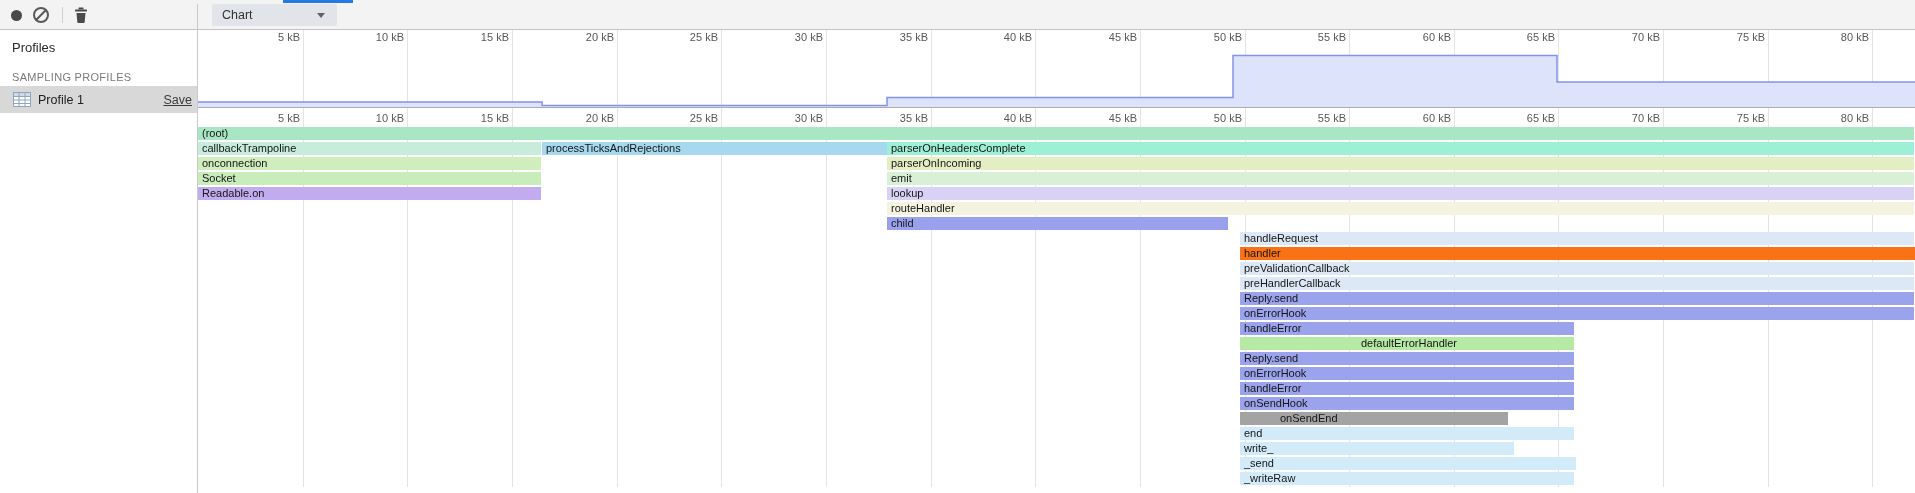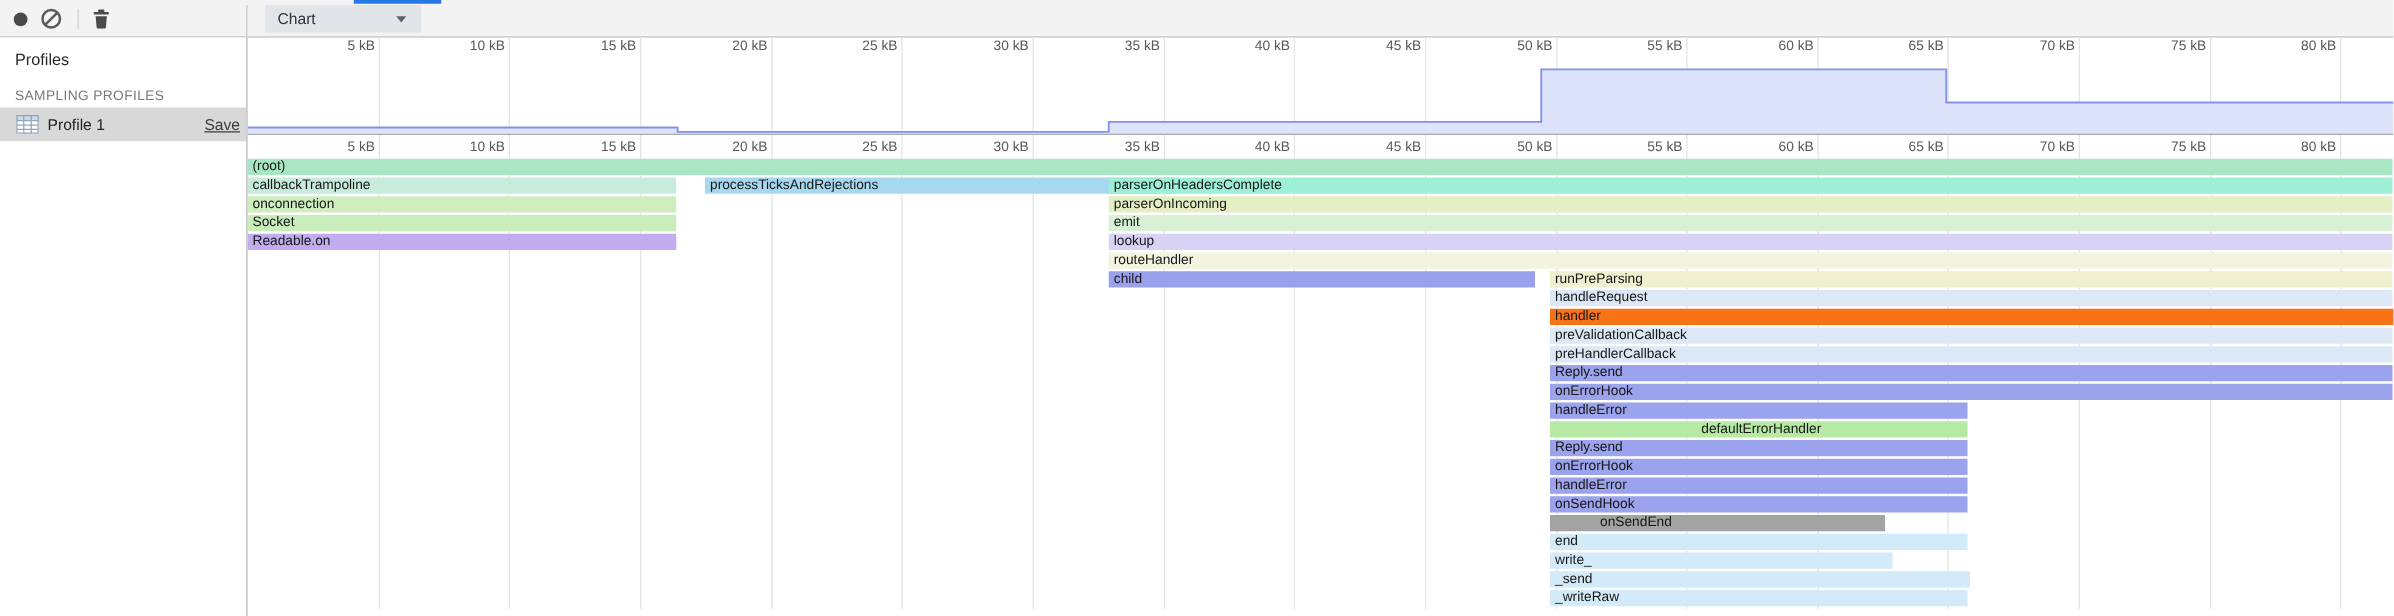--- a/index.html
+++ b/index.html
@@ -151,31 +151,30 @@
         <span class="tick-label" style="left: 1084px;">55 kB</span>
         <span class="tick-label" style="left: 1189px;">60 kB</span>
         <span class="tick-label" style="left: 1293px;">65 kB</span>
         <span class="tick-label" style="left: 1398px;">70 kB</span>
         <span class="tick-label" style="left: 1503px;">75 kB</span>
         <span class="tick-label" style="left: 1607px;">80 kB</span>
       </div>
     <div id="flame">
         <div class="bar" style="left: 0px; width: 343px; top: 15px; background: rgb(199, 236, 220);">callbackTrampoline</div>
         <div class="bar" style="left: 0px; width: 1716px; top: 0px; background: rgb(169, 231, 196);">(root)</div>
-        <div class="bar" style="left: 344px; width: 376px; top: 15px; background: rgb(166, 217, 240); margin-left: 22px;">processTicksAndRejections</div>
+        <div class="bar" style="left: 344px; width: 376px; top: 15px; background: rgb(166, 217, 240);">processTicksAndRejections</div>
         <div class="bar" style="left: 689px; width: 1027px; top: 15px; background: rgb(157, 240, 214);">parserOnHeadersComplete</div>
         <div class="bar" style="left: 0px; width: 343px; top: 30px; background: rgb(207, 237, 189);">onconnection</div>
         <div class="bar" style="left: 689px; width: 1027px; top: 30px; background: rgb(228, 238, 195);">parserOnIncoming</div>
         <div class="bar" style="left: 0px; width: 343px; top: 45px; background: rgb(200, 236, 186);">Socket</div>
         <div class="bar" style="left: 689px; width: 1027px; top: 45px; background: rgb(216, 241, 214);">emit</div>
         <div class="bar" style="left: 0px; width: 343px; top: 60px; background: rgb(195, 171, 239);">Readable.on</div>
         <div class="bar" style="left: 689px; width: 1027px; top: 60px; background: rgb(216, 211, 245);">lookup</div>
         <div class="bar" style="left: 689px; width: 1027px; top: 75px; background: rgb(244, 243, 223);">routeHandler</div>
         <div class="bar dotted" style="left: 689px; width: 341px; top: 90px; background: rgb(153, 161, 236);">child</div>
-        <div class="bar" style="left: 1042px; width: 674px; top: 90px; background: rgb(240, 239, 207);">runPreParsing</div>
         <div class="bar" style="left: 1042px; width: 674px; top: 105px; background: rgb(221, 232, 246);">handleRequest</div>
         <div class="bar" style="left: 1042px; width: 762px; top: 120px; background: #f97316;">handler</div>
         <div class="bar" style="left: 1042px; width: 674px; top: 135px; background: rgb(221, 232, 246);">preValidationCallback</div>
         <div class="bar" style="left: 1042px; width: 674px; top: 150px; background: rgb(221, 232, 246);">preHandlerCallback</div>
         <div class="bar" style="left: 1042px; width: 674px; top: 165px; background: rgb(154, 163, 236);">Reply.send</div>
         <div class="bar" style="left: 1042px; width: 674px; top: 180px; background: rgb(154, 163, 236);">onErrorHook</div>
         <div class="bar" style="left: 1042px; width: 334px; top: 195px; background: rgb(154, 163, 236);">handleError</div>
         <div class="bar" style="left: 1042px; width: 334px; top: 210px; background: rgb(181, 233, 164); text-align: center;">defaultErrorHandler</div>
         <div class="bar" style="left: 1042px; width: 334px; top: 225px; background: rgb(154, 163, 236);">Reply.send</div>
         <div class="bar" style="left: 1042px; width: 334px; top: 240px; background: rgb(154, 163, 236);">onErrorHook</div>

